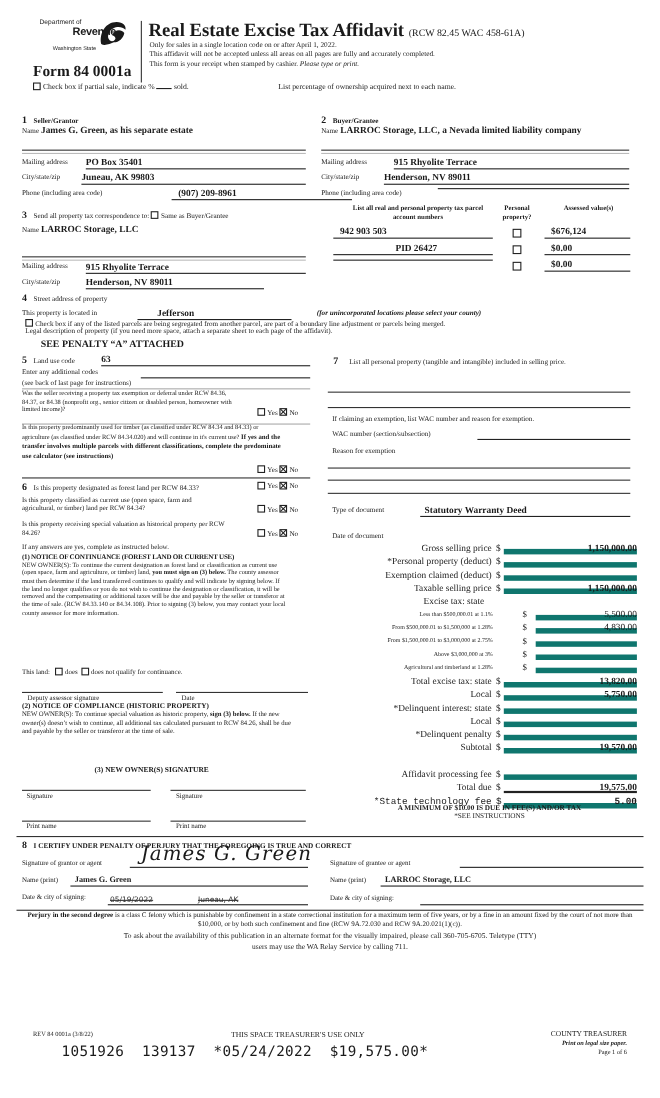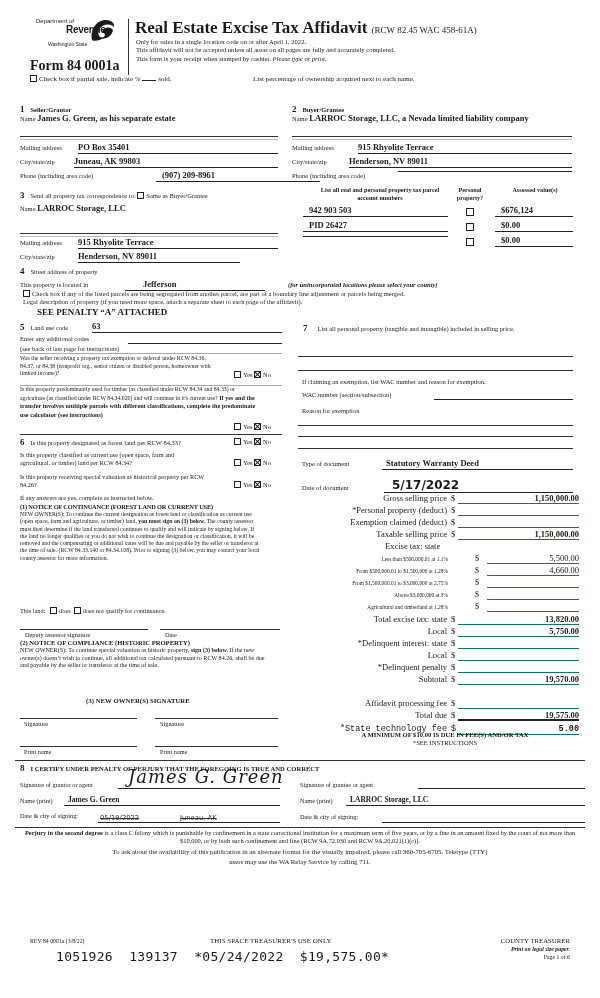--- a/index.html
+++ b/index.html
@@ -23,21 +23,21 @@
   .logo-rev { font-family: "Liberation Sans", sans-serif; font-weight: bold; font-size: 10px; letter-spacing: -0.3px; margin-left: 36px; }
   .logo-wa { font-family: "Liberation Sans", sans-serif; font-size: 5px; }
   .title { font-size: 17px; font-weight: bold; }
   .title small { font-size: 9px; font-weight: normal; }
   .formnum { font-size: 14px; font-weight: bold; }
 
   
   .tax-row { position: absolute; left: 300px; width: 290px; height: 11px; font-size: 8.5px; }
   .tax-row .lbl { position: absolute; right: 143px; white-space: nowrap; }
   .tax-row .dol { position: absolute; left: 151px; }
-  .tax-row .val { position: absolute; left: 158px; width: 121px; border-bottom: 1px solid #0f766e; text-align: right; font-weight: bold; height: 10px; }
+  .tax-row .val { position: absolute; left: 158px; width: 121px; border-bottom: 5px solid #0f766e; text-align: right; font-weight: bold; height: 10px; }
   .tax-row.small { font-size: 5.4px; }
   .tax-row.small .lbl { right: 142px; top: 2px; }
   .tax-row.small .dol { left: 175px; font-size: 8px; }
   .tax-row.small .val { left: 187px; width: 92px; font-weight: normal; font-size: 8.5px; }
 
   .stamp { font-family: "DejaVu Sans Mono", monospace; font-size: 13px; letter-spacing: 0.3px; margin-left: 28px; }
   .sig { font-family: "DejaVu Serif", serif; font-style: italic; font-size: 18px; letter-spacing: 1px; }
 </style>
 </head>
 <body>
@@ -138,21 +138,21 @@
 <div class="abs b" style="left:310px;top:186px;width:140px;text-align:center;font-size:6.2px;line-height:7.5px;">List all real and personal property tax parcel account numbers</div>
 <div class="abs b" style="left:452px;top:186px;width:36px;text-align:center;font-size:6.2px;line-height:7.5px;">Personal property?</div>
 <div class="abs b" style="left:505px;top:186px;width:60px;text-align:center;font-size:6.2px;line-height:7.5px;">Assessed value(s)</div>
 
 <div class="abs" style="left:303px;top:206px;width:270px;height:12px;">
   <span class="abs fill ul" style="left:0;width:145px;top:0;padding-left:6px;">942 903 503</span>
   <span class="abs cb" style="left:163px;top:2px;width:8px;height:8px;"></span>
   <span class="abs fill ul" style="left:192px;width:78px;top:0;padding-left:6px;">$676,124</span>
 </div>
 <div class="abs" style="left:303px;top:221px;width:270px;height:12px;">
-  <span class="abs fill ul" style="left:0;width:145px;top:0;padding-left:6px;">PID 26427</span>
+  <span class="abs fill ul" style="left:0;width:145px;top:0;padding-left:6px;text-align:center;">PID 26427</span>
   <span class="abs cb" style="left:163px;top:2px;width:8px;height:8px;"></span>
   <span class="abs fill ul" style="left:192px;width:78px;top:0;padding-left:6px;">$0.00</span>
 </div>
 <div class="abs" style="left:303px;top:236px;width:270px;height:12px;">
   <span class="abs fill ul" style="left:0;width:145px;top:0;padding-left:6px;"></span>
   <span class="abs cb" style="left:163px;top:2px;width:8px;height:8px;"></span>
   <span class="abs fill ul" style="left:192px;width:78px;top:0;padding-left:6px;">$0.00</span>
 </div>
 
 <div class="abs" style="left:20px;top:266px;width:552px;height:11px;">
@@ -269,21 +269,20 @@
 <div class="line" style="left:298px;top:425px;width:275px;border-top-width:1.3px;"></div>
 <div class="line" style="left:298px;top:436px;width:275px;border-top-width:1.3px;"></div>
 <div class="line" style="left:298px;top:448px;width:275px;border-top-width:1.3px;"></div>
 
 <div class="abs" style="left:302px;top:459px;width:271px;height:12px;">
   <span class="abs" style="left:0;top:1px;font-size:6.5px;">Type of document</span>
   <span class="abs fill ul" style="left:80px;width:191px;top:0;padding-left:4px;">Statutory Warranty Deed</span>
 </div>
 <div class="abs" style="left:302px;top:479px;width:271px;height:14px;">
   <span class="abs" style="left:0;top:5px;font-size:6.5px;">Date of document</span>
-  <span class="abs ul" style="left:82px;width:189px;top:0;padding-left:8px;font-family:'DejaVu Sans',sans-serif;font-weight:bold;font-size:12px;line-height:13px;">5/17/2022</span>
 </div>
 
 <div class="tax-row" style="top:494px;">
   <span class="lbl">Gross selling price</span>
   <span class="dol">$</span>
   <span class="val">1,150,000.00</span>
 </div>
 <div class="tax-row" style="top:506px;">
   <span class="lbl">*Personal property (deduct)</span>
   <span class="dol">$</span>
@@ -302,21 +301,21 @@
 <div class="abs" style="left:385px;top:542px;font-size:8.5px;white-space:nowrap;">Excise tax:  state</div>
 
 <div class="tax-row small" style="top:554px;">
   <span class="lbl">Less than $500,000.01 at 1.1%</span>
   <span class="dol">$</span>
   <span class="val">5,500.00</span>
 </div>
 <div class="tax-row small" style="top:566px;">
   <span class="lbl">From $500,000.01 to $1,500,000 at 1.28%</span>
   <span class="dol">$</span>
-  <span class="val">4,660.00</span>
+  <span class="val">4,830.00</span>
 </div>
 <div class="tax-row small" style="top:578px;">
   <span class="lbl">From $1,500,000.01 to $3,000,000 at 2.75%</span>
   <span class="dol">$</span>
   <span class="val"></span>
 </div>
 <div class="tax-row small" style="top:590px;">
   <span class="lbl">Above $3,000,000 at 3%</span>
   <span class="dol">$</span>
   <span class="val"></span>

